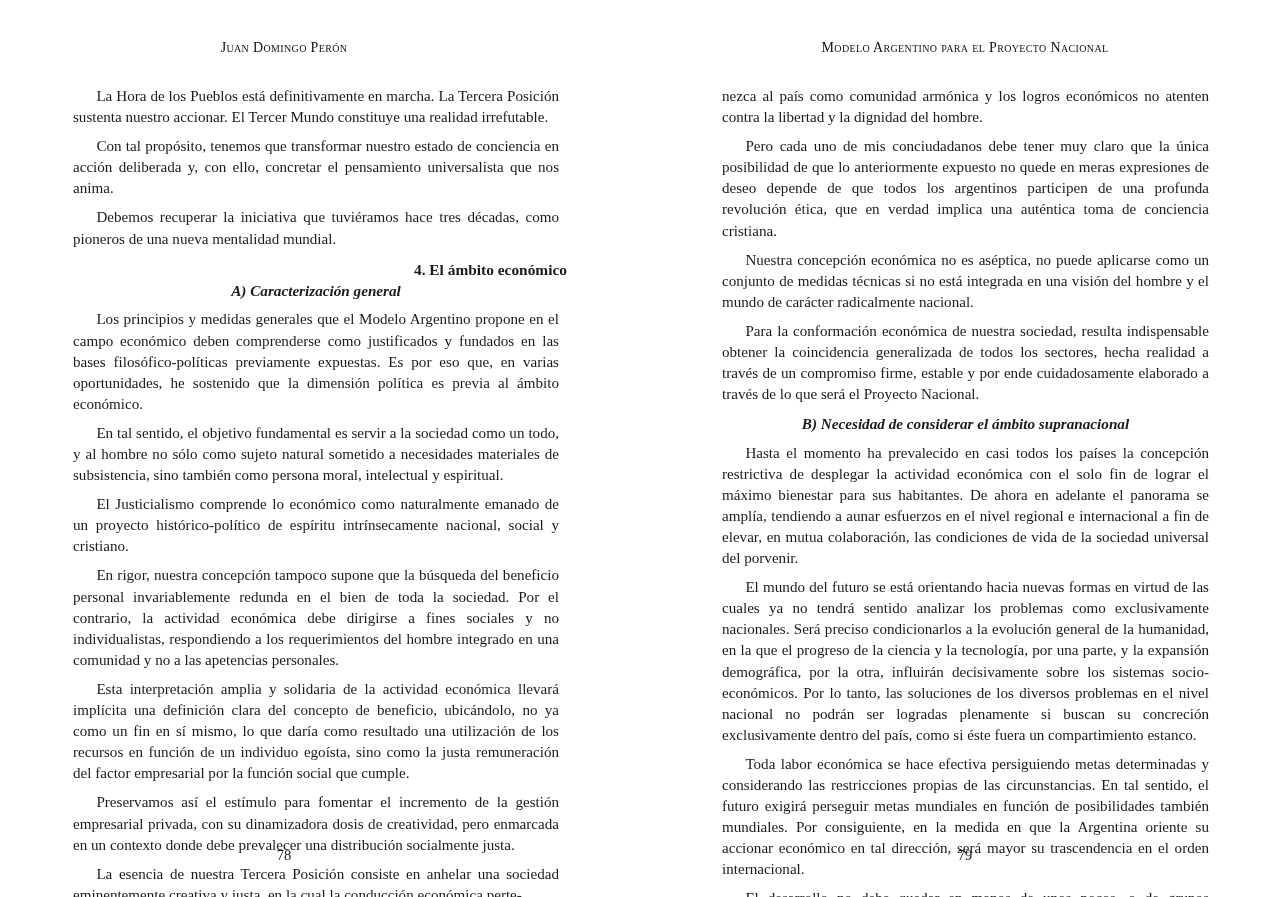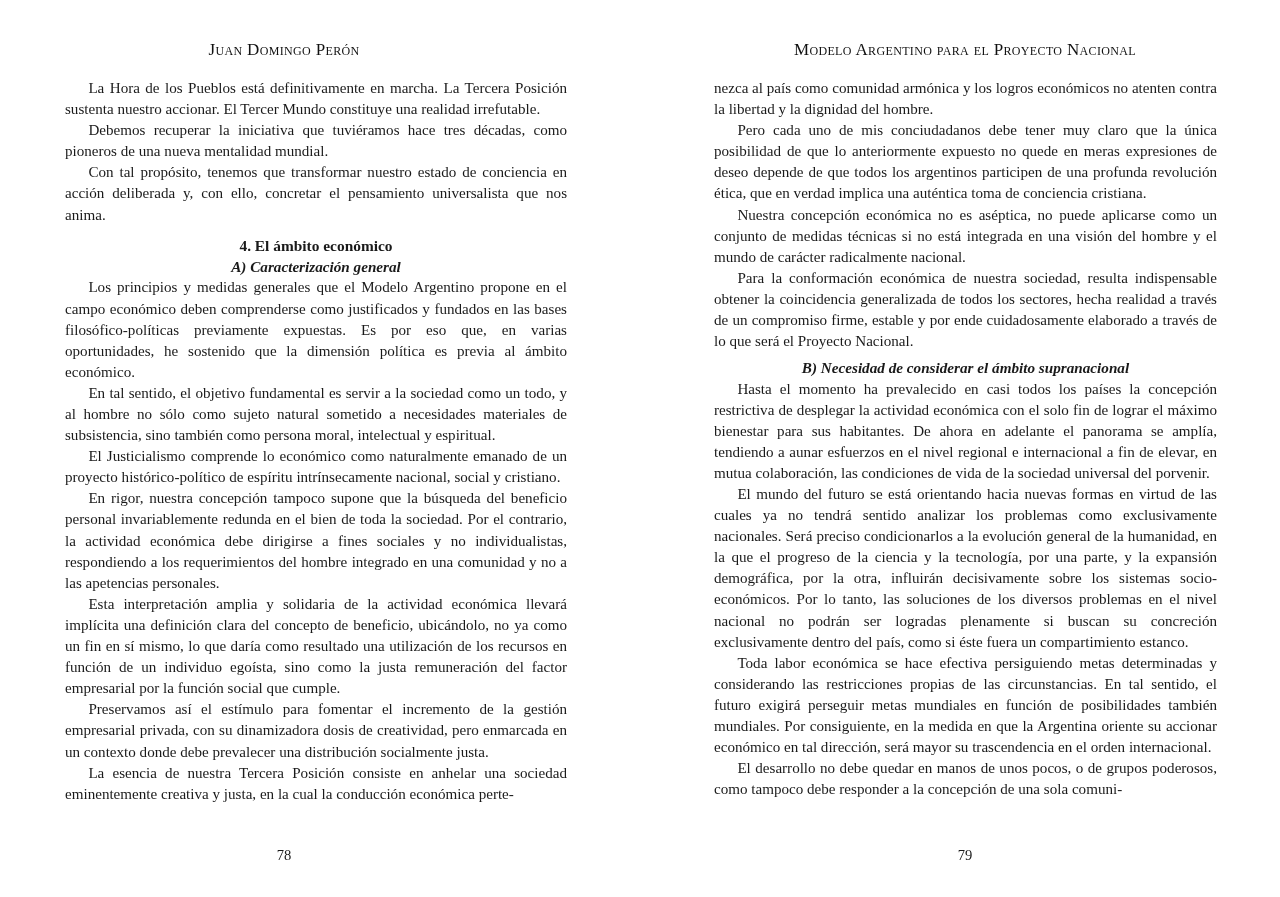--- a/index.html
+++ b/index.html
@@ -30,21 +30,21 @@
   .page-left  { width: 640px; }
   .page-right { width: 640px; }
 
   .running-head {
     position: absolute;
     top: 40px;
     left: 0;
     right: 0;
     text-align: center;
     font-variant: small-caps;
-    font-size: 17px;
+    font-size: 14px;
     letter-spacing: 0.35px;
     color: #111111;
     white-space: nowrap;
   }
   .page-left .running-head  { padding-right: 72px; }
   .page-right .running-head { padding-left: 10px; }
 
   .textblock {
     position: absolute;
     top: 78px;
@@ -53,33 +53,33 @@
     text-align: justify;
     text-justify: inter-word;
     hyphens: none;
     color: #1a1a1a;
   }
   .page-left .textblock  { left: 65px;  width: 502px; }
   .page-right .textblock { left: 714px; width: 503px; }
   .page-right .textblock { left: 74px; }
 
   p.para {
-    margin: 0;
+    margin: 8px;
     text-indent: 1.55em;
   }
   p.para.cont {
     text-indent: 0;
   }
 
   h2.section-title {
     margin: 9px 0 0 0;
     font-size: 15.4px;
     line-height: 21.5px;
     font-weight: bold;
-    text-align: center;
+    text-align: right;
     text-indent: 0;
   }
 
   h3.subsection-title {
     margin: 0 0 0 0;
     font-size: 15.2px;
     line-height: 21.3px;
     font-weight: bold;
     font-style: italic;
     text-align: center;
@@ -104,22 +104,22 @@
 </head>
 <body>
 
 <div class="spread">
 
   <div class="page page-left">
     <div class="running-head">Juan Domingo Perón</div>
 
     <div class="textblock">
       <p class="para">La Hora de los Pueblos está definitivamente en marcha. La Tercera Posición sustenta nuestro accionar. El Tercer Mundo constituye una realidad irrefutable.</p>
+      <p class="para">Con tal propósito, tenemos que transformar nuestro estado de conciencia en acción deliberada y, con ello, concretar el pensamiento universalista que nos anima.</p>
       <p class="para">Debemos recuperar la iniciativa que tuviéramos hace tres décadas, como pioneros de una nueva mentalidad mundial.</p>
-      <p class="para">Con tal propósito, tenemos que transformar nuestro estado de conciencia en acción deliberada y, con ello, concretar el pensamiento universalista que nos anima.</p>
       <h2 class="section-title">4. El ámbito económico</h2>
       <h3 class="subsection-title">A) Caracterización general</h3>
       <p class="para">Los principios y medidas generales que el Modelo Argentino propone en el campo económico deben comprenderse como justificados y fundados en las bases filosófico-políticas previamente expuestas. Es por eso que, en varias oportunidades, he sostenido que la dimensión política es previa al ámbito económico.</p>
       <p class="para">En tal sentido, el objetivo fundamental es servir a la sociedad como un todo, y al hombre no sólo como sujeto natural sometido a necesidades materiales de subsistencia, sino también como persona moral, intelectual y espiritual.</p>
       <p class="para">El Justicialismo comprende lo económico como naturalmente emanado de un proyecto histórico-político de espíritu intrínsecamente nacional, social y cristiano.</p>
       <p class="para">En rigor, nuestra concepción tampoco supone que la búsqueda del beneficio personal invariablemente redunda en el bien de toda la sociedad. Por el contrario, la actividad económica debe dirigirse a fines sociales y no individualistas, respondiendo a los requerimientos del hombre integrado en una comunidad y no a las apetencias personales.</p>
       <p class="para">Esta interpretación amplia y solidaria de la actividad económica llevará implícita una definición clara del concepto de beneficio, ubicándolo, no ya como un fin en sí mismo, lo que daría como resultado una utilización de los recursos en función de un individuo egoísta, sino como la justa remuneración del factor empresarial por la función social que cumple.</p>
       <p class="para">Preservamos así el estímulo para fomentar el incremento de la gestión empresarial privada, con su dinamizadora dosis de creatividad, pero enmarcada en un contexto donde debe prevalecer una distribución socialmente justa.</p>
       <p class="para">La esencia de nuestra Tercera Posición consiste en anhelar una sociedad eminentemente creativa y justa, en la cual la conducción económica perte-</p>
     </div>

